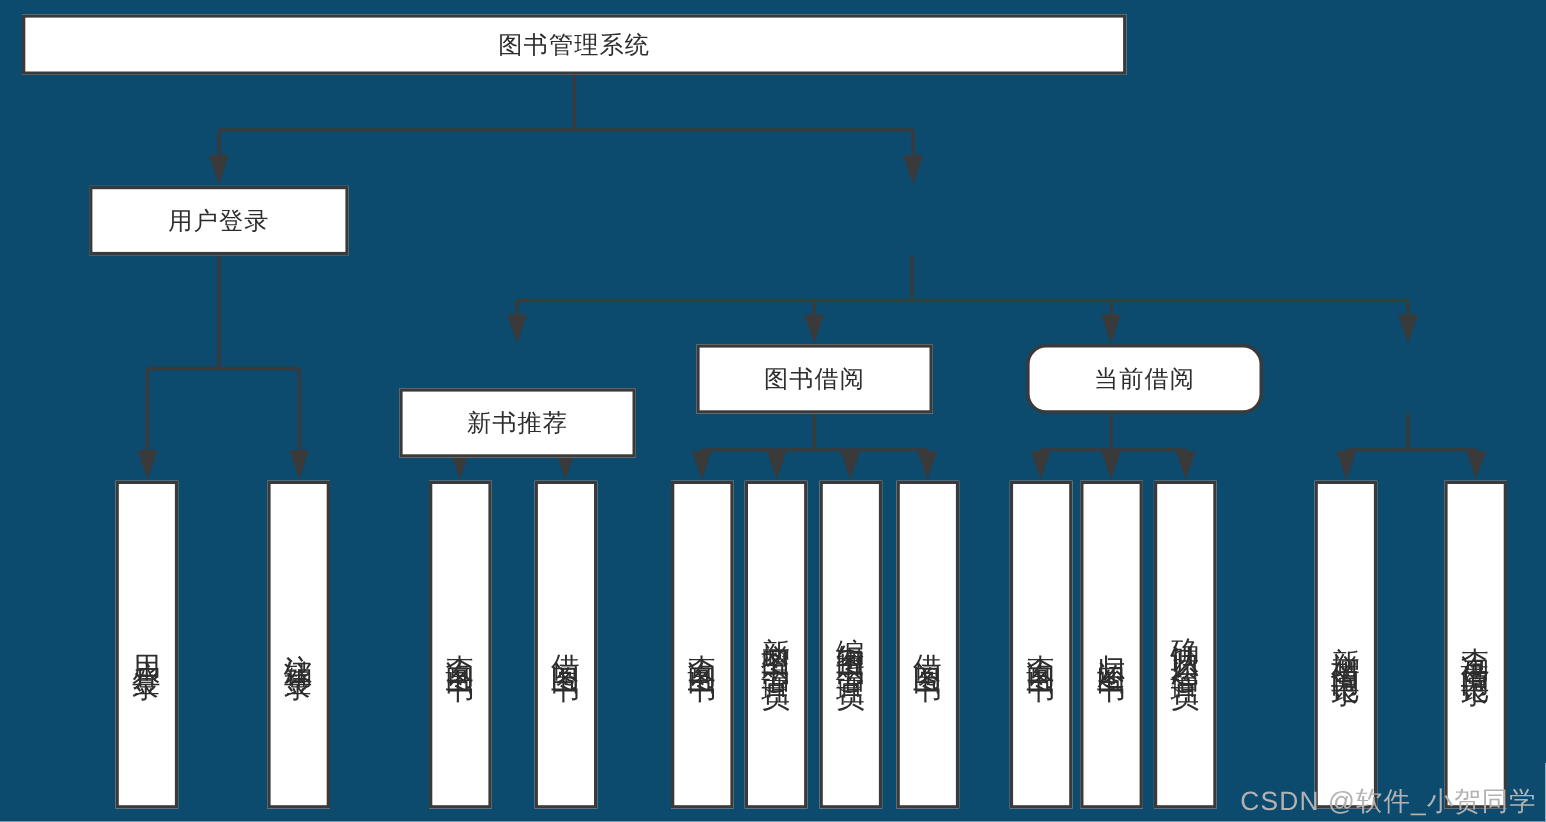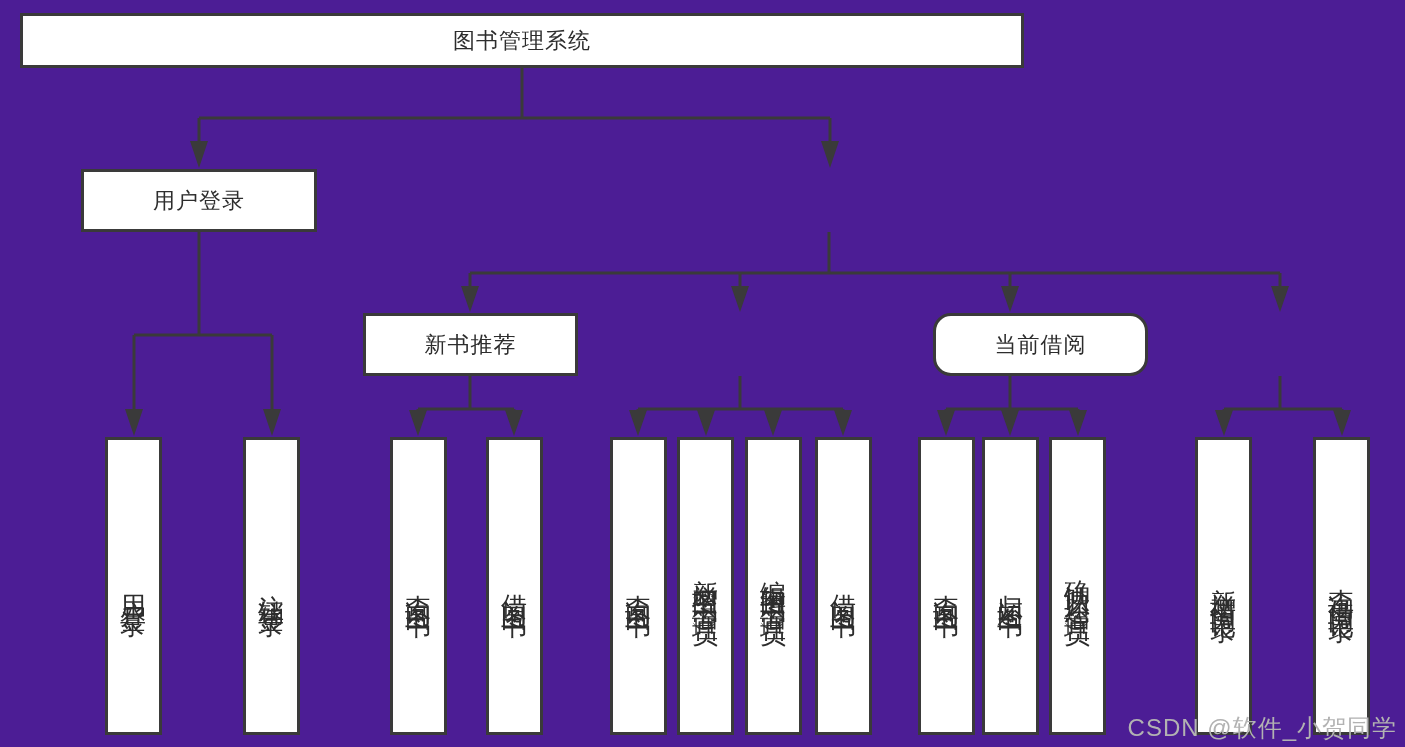--- a/index.html
+++ b/index.html
@@ -5,21 +5,21 @@
   html, body {
     margin: 0;
     padding: 0;
     background: #ffffff;
     font-family: "Liberation Sans", sans-serif;
   }
   .canvas {
     position: relative;
     width: 1405px;
     height: 747px;
-    background: #4c1d95;
+    background: #0c4a6e;
     overflow: hidden;
   }
   .wires {
     position: absolute;
     left: 0; top: 0;
     width: 1405px; height: 747px;
     pointer-events: none;
   }
   .node {
     position: absolute;
@@ -143,22 +143,25 @@
   </svg>
 
   <div class="node root h-label">
     <span>图书管理系统</span>
   </div>
 
   <div class="node lvl2 h-label" style="left:81px;">
     <span>用户登录</span>
   </div>
 
-  <div class="node lvl3 h-label" style="left:363px;">
+  <div class="node lvl3 h-label" style="left:363px;margin-top:40px;">
     <span>新书推荐</span>
+  </div>
+  <div class="node lvl3 h-label" style="left:633px;">
+    <span>图书借阅</span>
   </div>
   <div class="node lvl3 h-label" style="left:933px;border-radius:18px;">
     <span>当前借阅</span>
   </div>
 
   <div class="node leaf" style="left:105px;">
     <span class="vtext">用户登录</span>
   </div>
   <div class="node leaf" style="left:243px;">
     <span class="vtext">注销登录</span>

